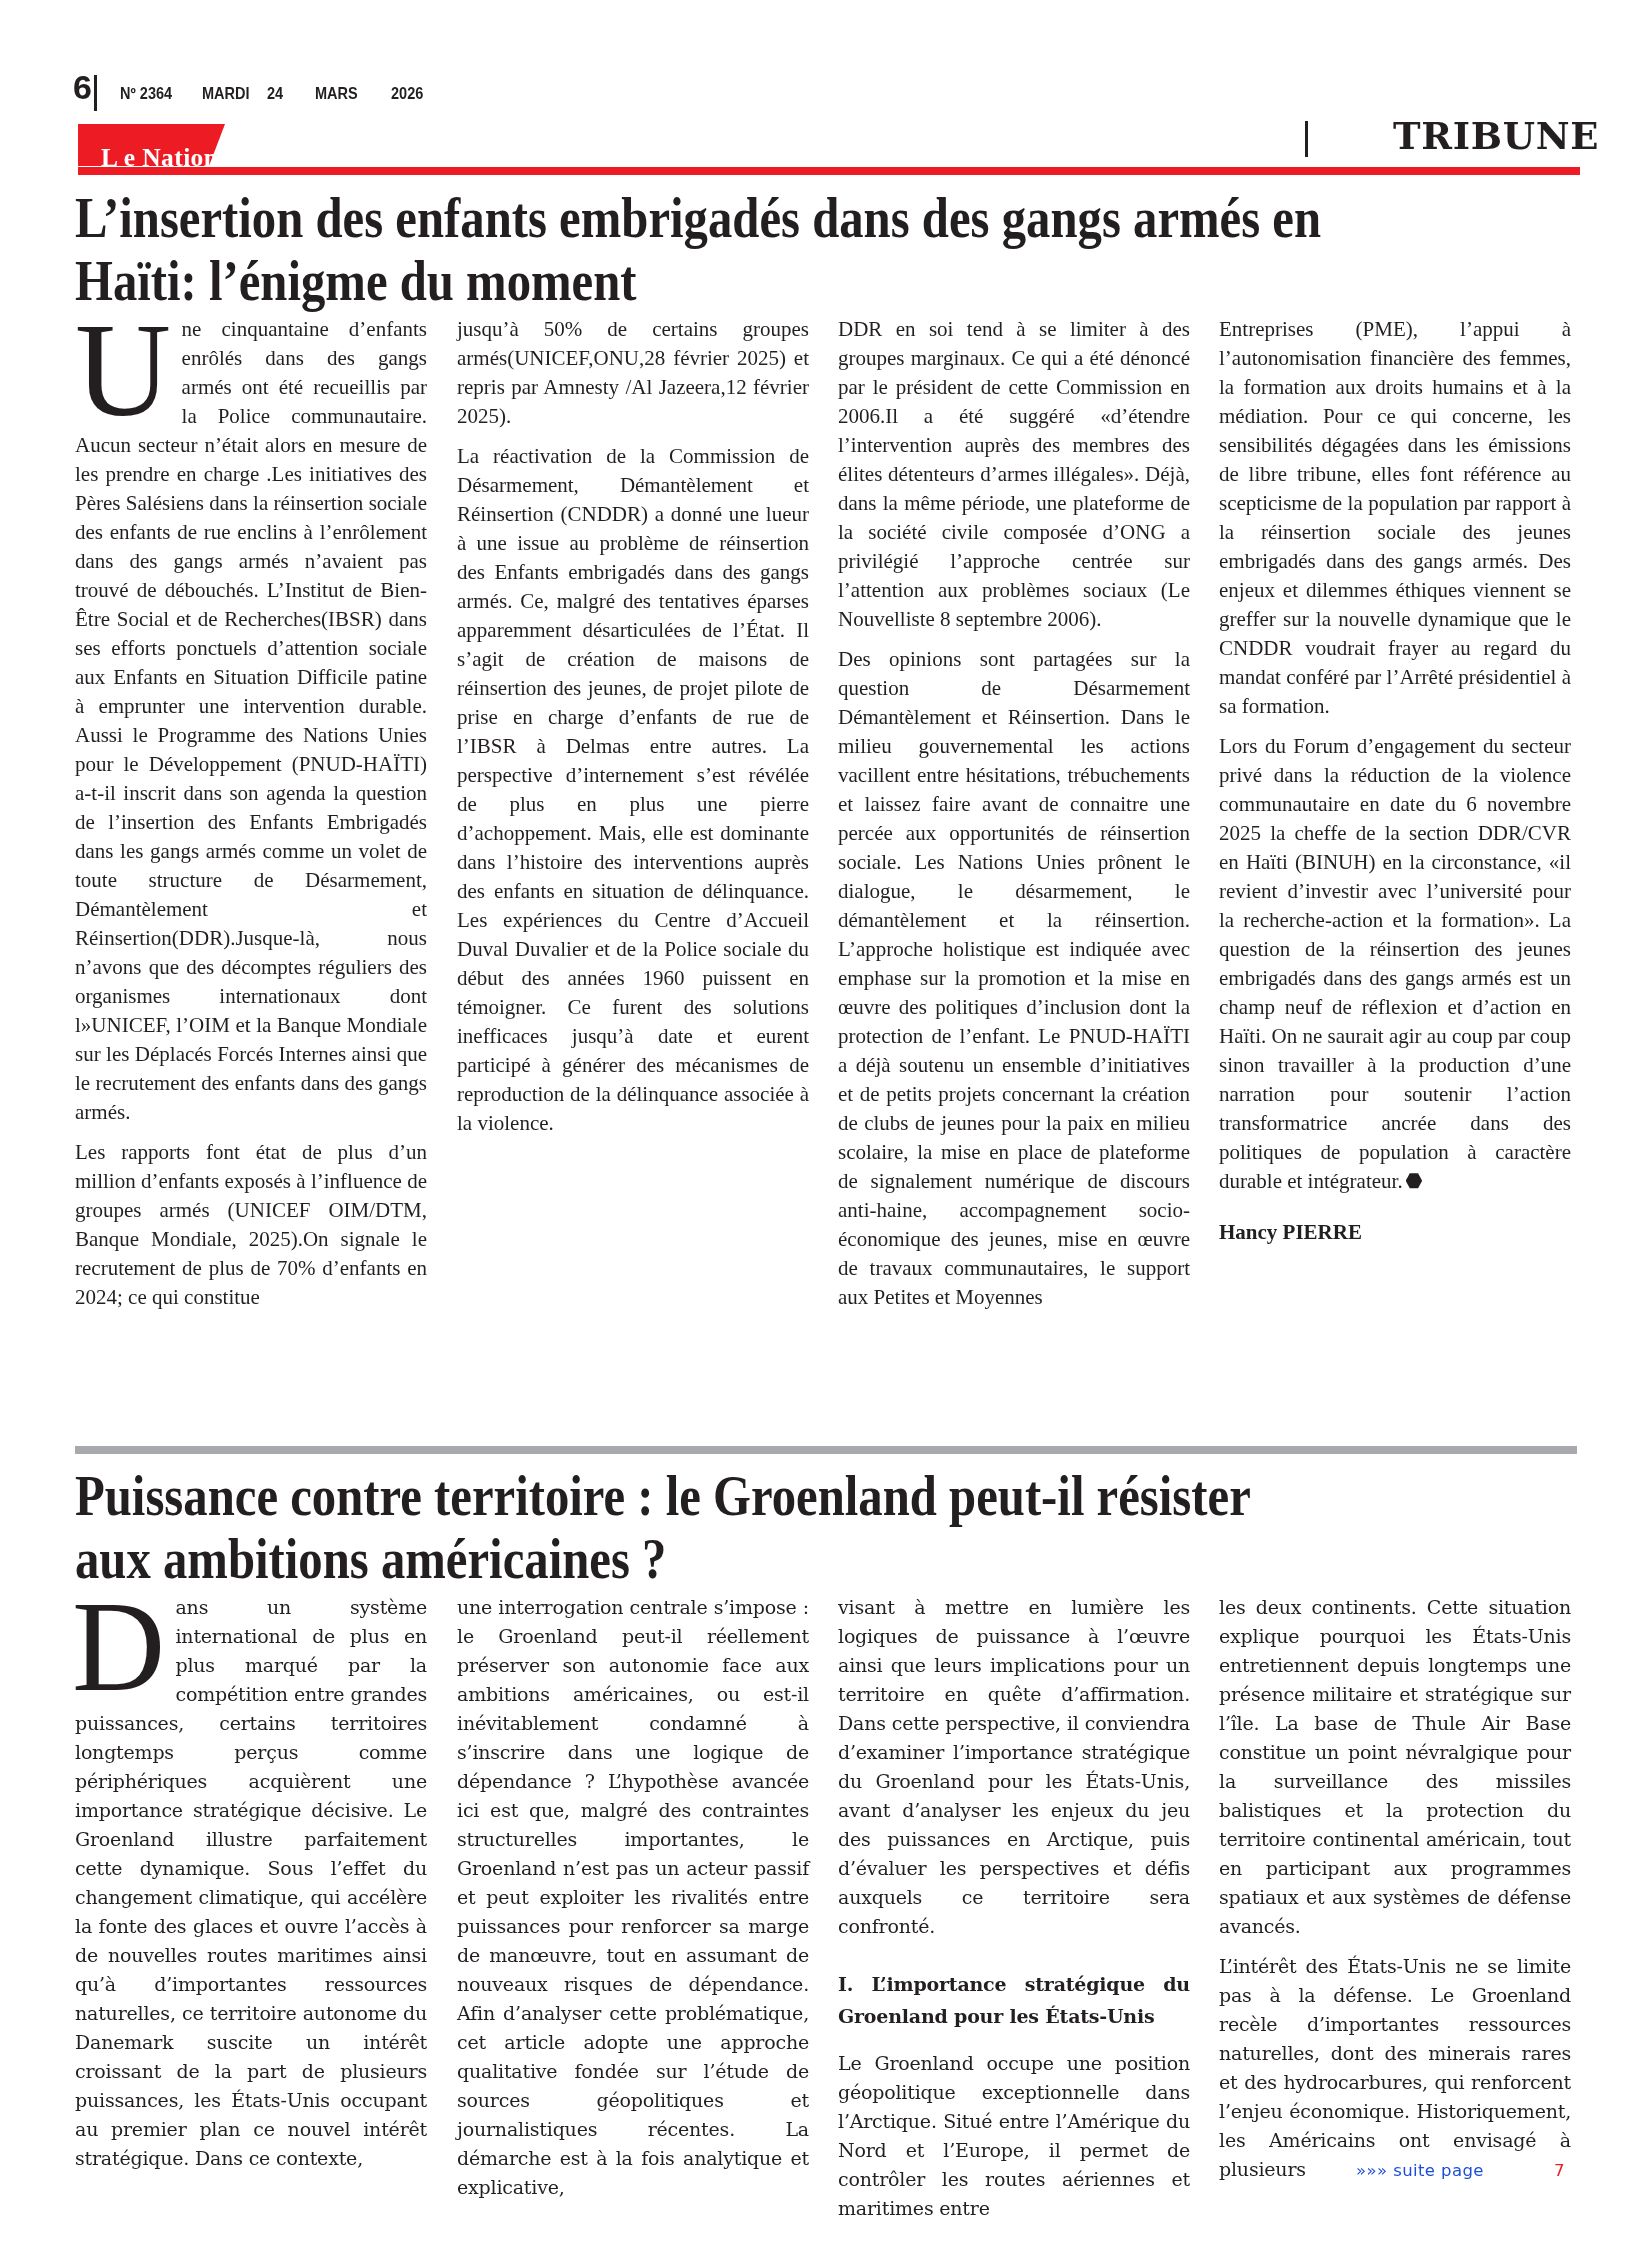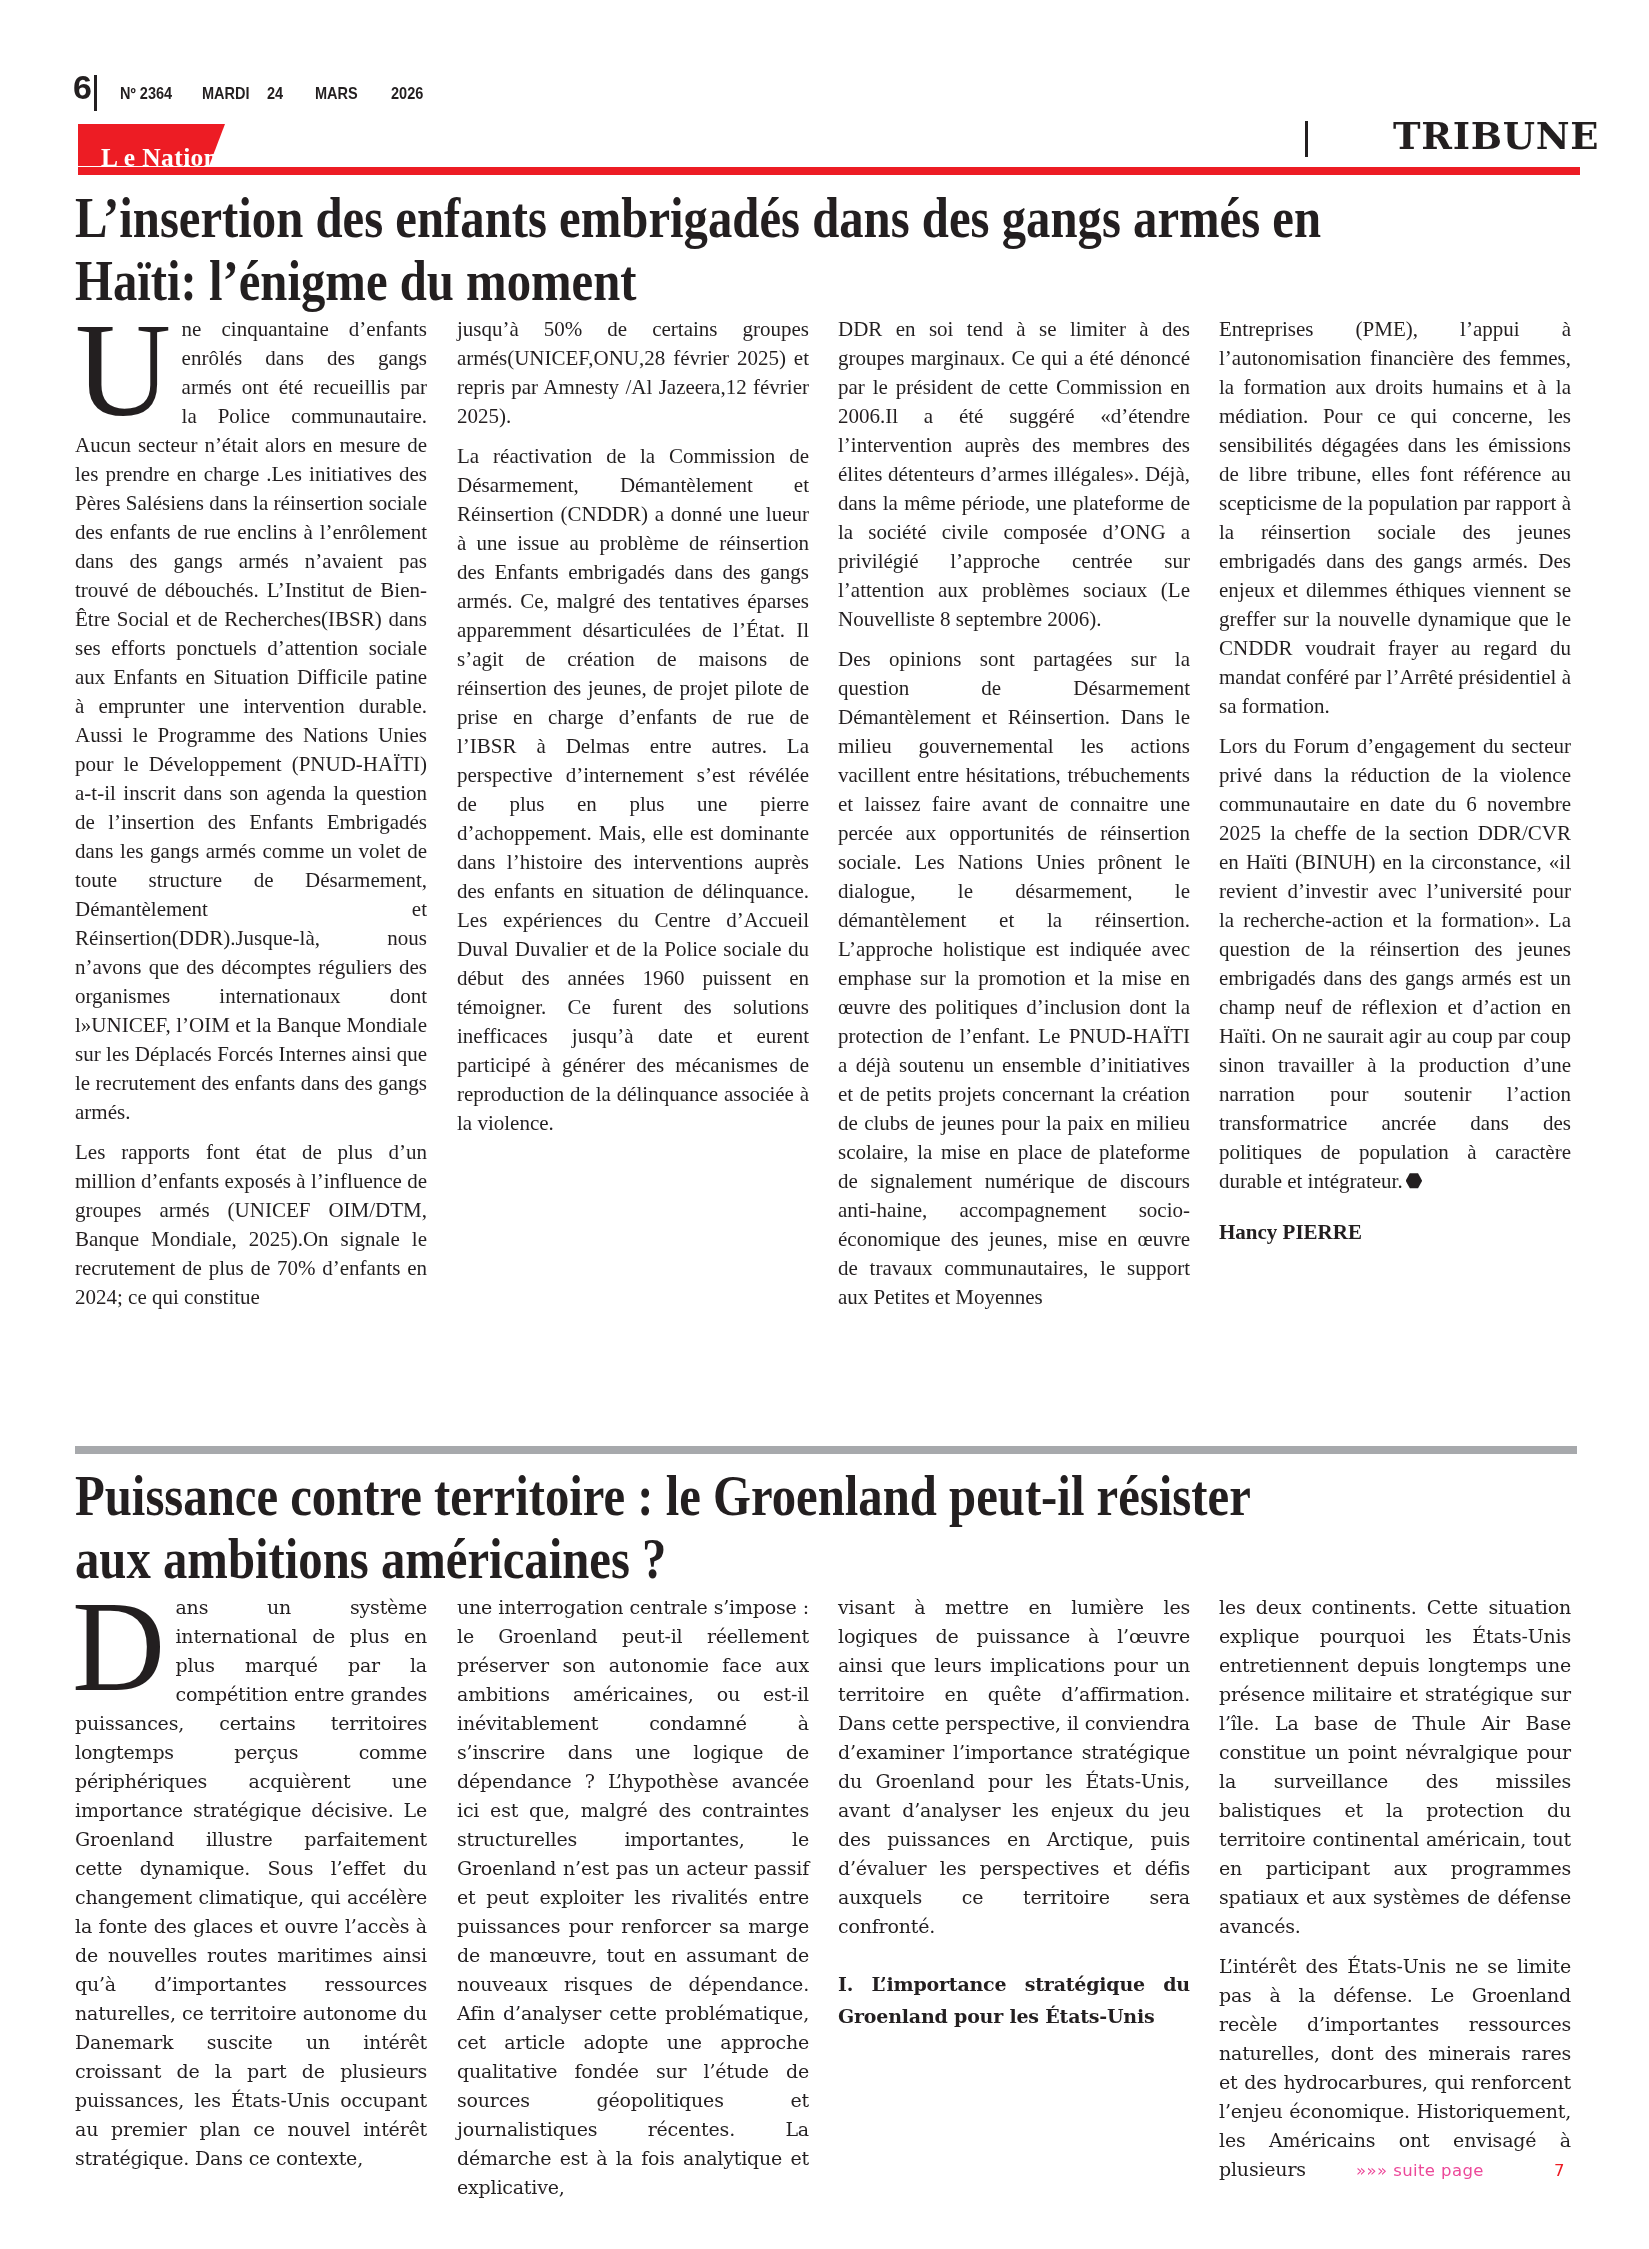--- a/index.html
+++ b/index.html
@@ -45,21 +45,21 @@
 
   .dropcap { float: left; font-family: "Liberation Serif", serif; font-size: 133px; line-height: 105px; margin: 3px 10.5px 0 0; padding: 0; }
   .dropcap.d { font-size: 129px; line-height: 97px; margin: 4.5px 10.5px 0 -3px; }
 
   .end-mark { display: inline-block; width: 16.5px; height: 16.5px; background: #231f20; clip-path: polygon(25% 5%, 75% 5%, 100% 50%, 75% 95%, 25% 95%, 0 50%); margin-left: 3px; vertical-align: -1.5px; }
   .byline { font-weight: bold; margin-top: 22.5px !important; }
   .subhead { font-weight: bold; margin: 27px 0 16.5px 0 !important; line-height: 32px; }
 
   .gray-rule { left: 75px; top: 1446px; width: 1502px; height: 8.2px; background: #a7a9ac; }
 
-  .suite { left: 1356px; top: 2161px; font-family: "DejaVu Sans", sans-serif; font-size: 16.5px; color: #ec4899; letter-spacing: 0.4px; }
+  .suite { left: 1356px; top: 2161px; font-family: "DejaVu Sans", sans-serif; font-size: 16.5px; color: #1d4ed8; letter-spacing: 0.4px; }
   .suite-page { left: 1554px; top: 2161px; font-family: "DejaVu Sans", sans-serif; font-size: 16.5px; color: #ed1c24; }
 </style>
 </head>
 <body>
 
 <div class="abs page-num">6</div>
 <div class="abs page-sep"></div>
 <div class="abs issue-line issue-num">Nº 2364</div>
 <div class="abs issue-line issue-day">MARDI</div>
 <div class="abs issue-line issue-date">24</div>
@@ -110,20 +110,21 @@
   <p><span class="dropcap d">D</span><span>ans un système international de plus en plus marqué par la compétition entre grandes puissances, certains territoires longtemps perçus comme périphériques acquièrent une importance stratégique décisive. Le Groenland illustre parfaitement cette dynamique. Sous l’effet du changement climatique, qui accélère la fonte des glaces et ouvre l’accès à de nouvelles routes maritimes ainsi qu’à d’importantes ressources naturelles, ce territoire autonome du Danemark suscite un intérêt croissant de la part de plusieurs puissances, les États-Unis occupant au premier plan ce nouvel intérêt stratégique. Dans ce contexte,</span></p>
 </div>
 
 <div class="col b colb2">
   <p>une interrogation centrale s’impose : le Groenland peut-il réellement préserver son autonomie face aux ambitions américaines, ou est-il inévitablement condamné à s’inscrire dans une logique de dépendance ? L’hypothèse avancée ici est que, malgré des contraintes structurelles importantes, le Groenland n’est pas un acteur passif et peut exploiter les rivalités entre puissances pour renforcer sa marge de manœuvre, tout en assumant de nouveaux risques de dépendance. Afin d’analyser cette problématique, cet article adopte une approche qualitative fondée sur l’étude de sources géopolitiques et journalistiques récentes. La démarche est à la fois analytique et explicative,</p>
 </div>
 
 <div class="col b colb3">
   <p>visant à mettre en lumière les logiques de puissance à l’œuvre ainsi que leurs implications pour un territoire en quête d’affirmation. Dans cette perspective, il conviendra d’examiner l’importance stratégique du Groenland pour les États-Unis, avant d’analyser les enjeux du jeu des puissances en Arctique, puis d’évaluer les perspectives et défis auxquels ce territoire sera confronté.</p>
   <p class="subhead">I. L’importance stratégique du Groenland pour les États-Unis</p>
+  <p>Le Groenland occupe une position géopolitique exceptionnelle dans l’Arctique. Situé entre l’Amérique du Nord et l’Europe, il permet de contrôler les routes aériennes et maritimes entre</p>
 </div>
 
 <div class="col b colb4">
   <p>les deux continents. Cette situation explique pourquoi les États-Unis entretiennent depuis longtemps une présence militaire et stratégique sur l’île. La base de Thule Air Base constitue un point névralgique pour la surveillance des missiles balistiques et la protection du territoire continental américain, tout en participant aux programmes spatiaux et aux systèmes de défense avancés.</p>
   <p>L’intérêt des États-Unis ne se limite pas à la défense. Le Groenland recèle d’importantes ressources naturelles, dont des minerais rares et des hydrocarbures, qui renforcent l’enjeu économique. Historiquement, les Américains ont envisagé à plusieurs</p>
 </div>
 
 <div class="abs suite">»»» suite page</div>
 <div class="abs suite-page">7</div>
 

